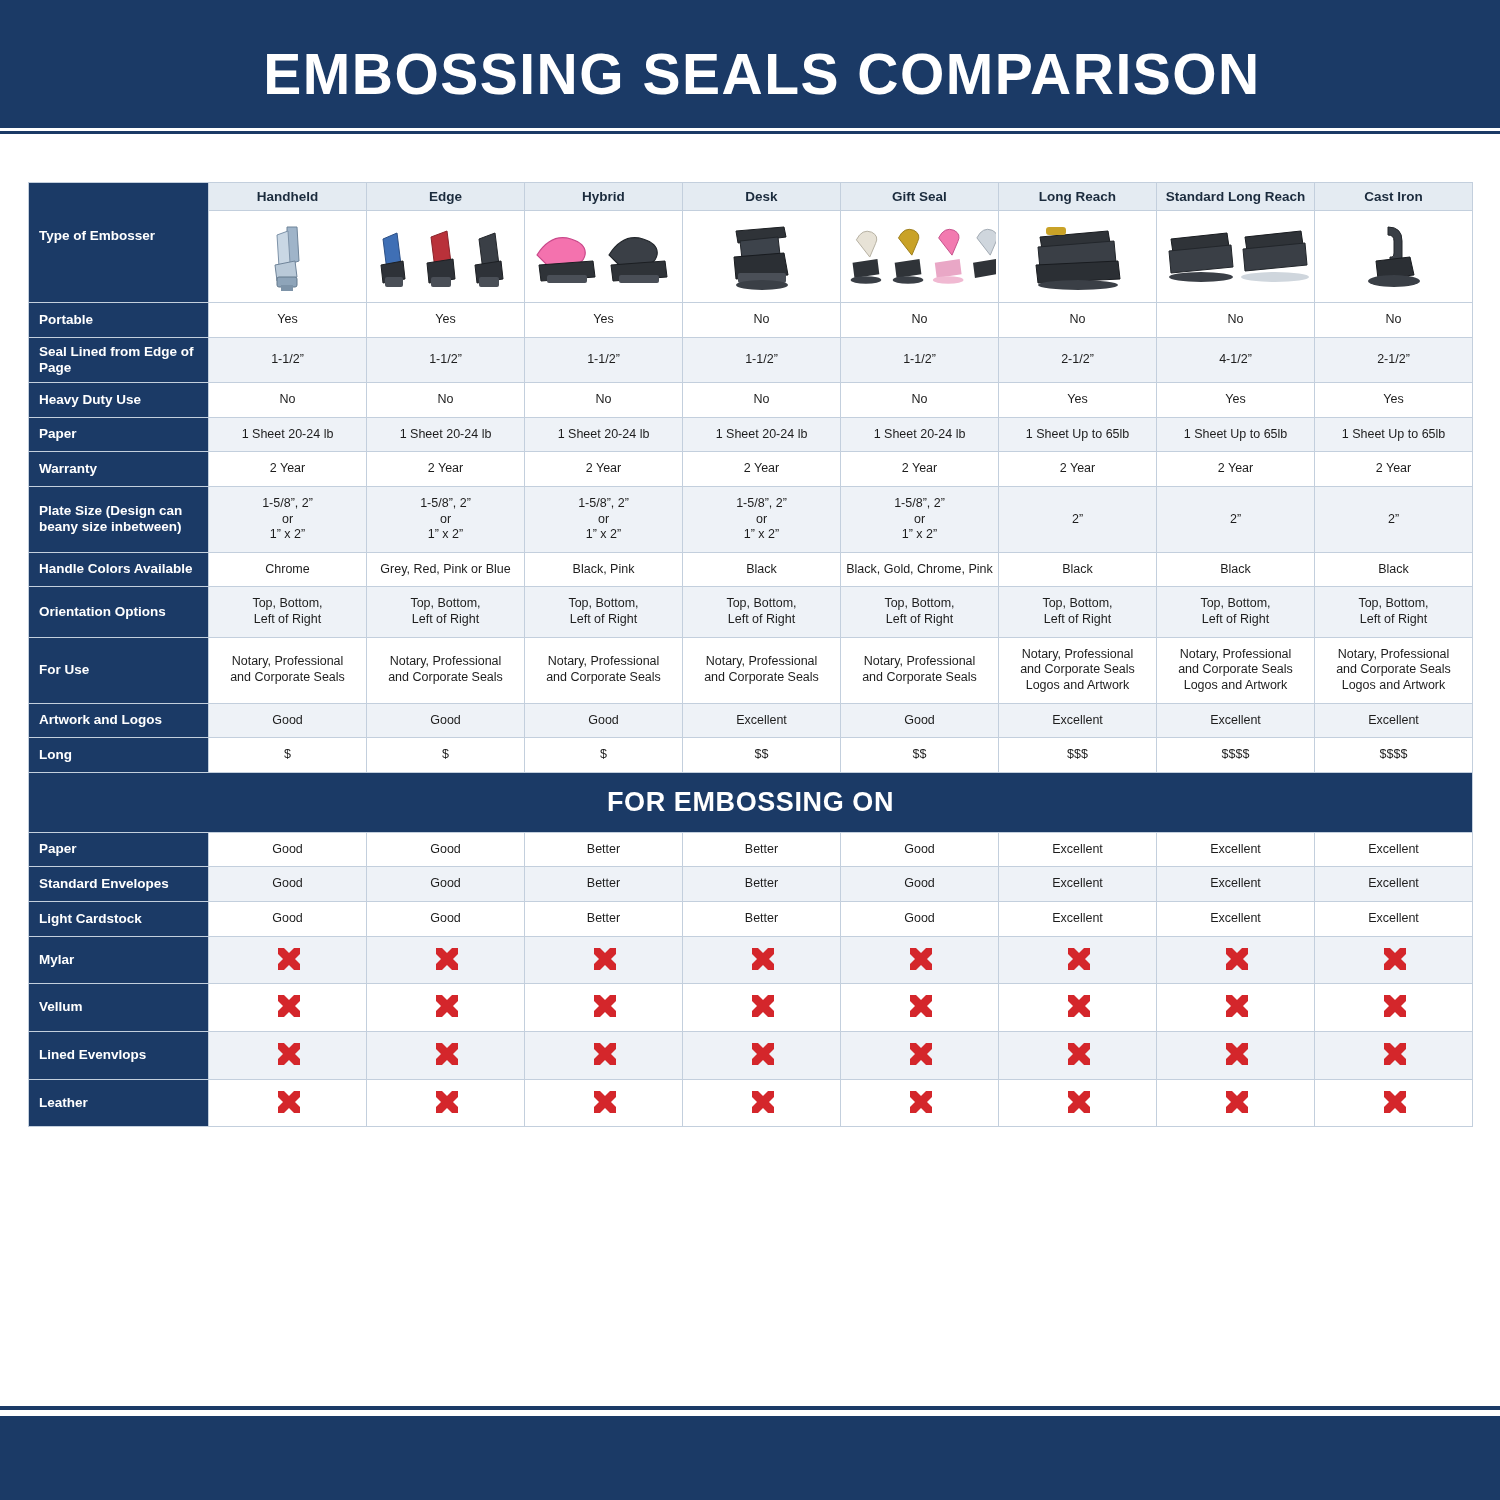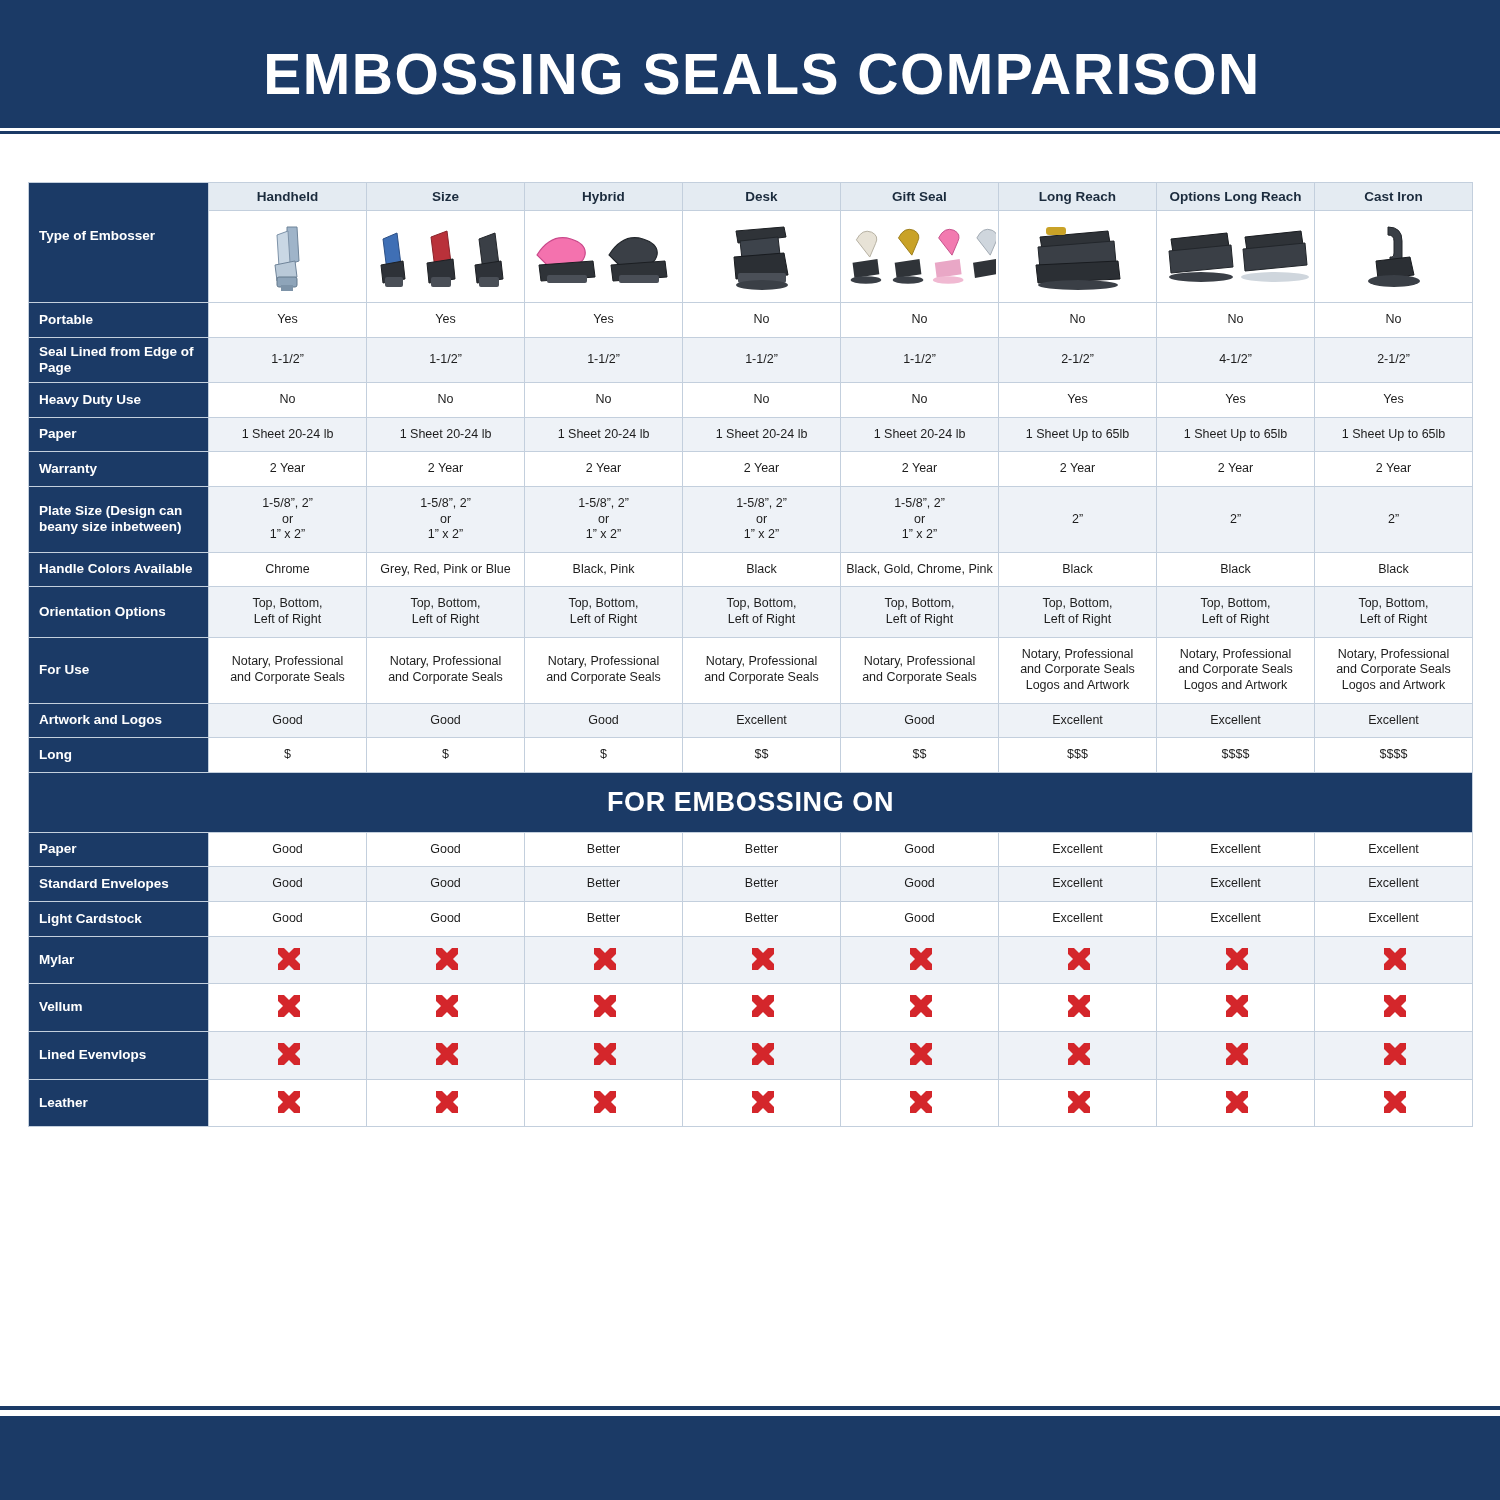--- a/index.html
+++ b/index.html
@@ -157,26 +157,26 @@
           <col class="datacol">
         <col class="datacol">
           <col class="datacol">
           <col class="datacol">
           <col class="datacol">
       </colgroup>
       <tbody id="tbody">
           <tr>
             <td class="cornercell" rowspan="2">Type of Embosser</td>
             <th class="colhead">Handheld</th>
-            <th class="colhead">Size</th>
+            <th class="colhead">Edge</th>
             <th class="colhead">Hybrid</th>
             <th class="colhead">Desk</th>
             <th class="colhead">Gift Seal</th>
             <th class="colhead">Long Reach</th>
-            <th class="colhead">Options Long Reach</th>
+            <th class="colhead">Standard Long Reach</th>
             <th class="colhead">Cast Iron</th>
           </tr>
           <tr>
             <td class="imgcell">
               <div class="emb">
                 <svg width="62" height="74" viewBox="0 0 62 74">
     <g>
       <path d="M30 6 L40 6 L42 40 L30 44 Z" fill="#9fb4c9" stroke="#6f8499" stroke-width="1"></path>
       <path d="M20 14 L31 10 L33 42 L22 46 Z" fill="#c9d7e4" stroke="#7d92a8" stroke-width="1"></path>
       <path d="M18 44 L38 40 L40 56 L20 60 Z" fill="#b9c9d8" stroke="#6f8499" stroke-width="1"></path>

